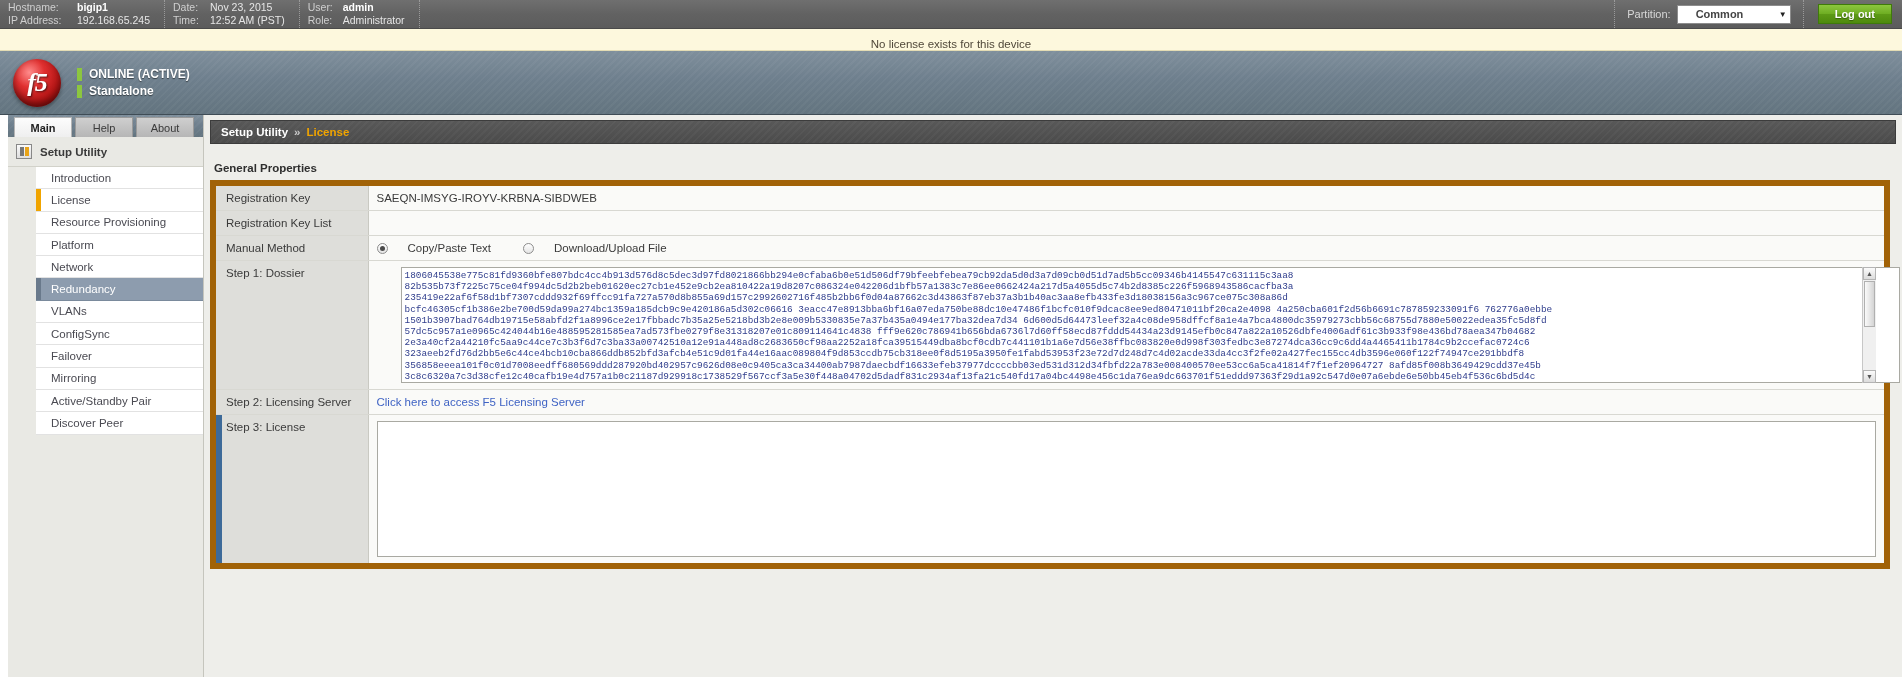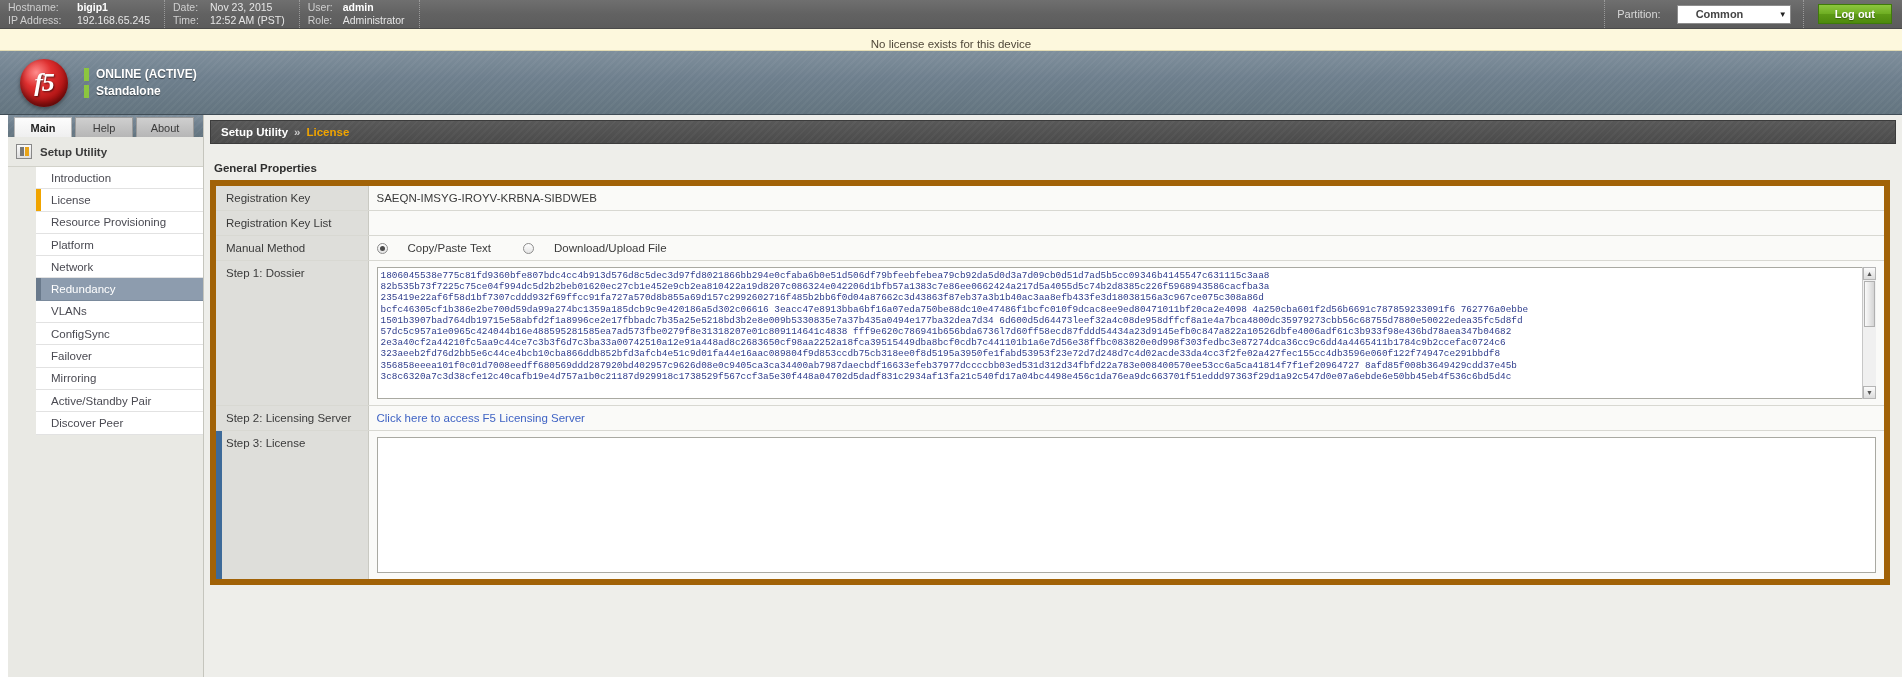--- a/index.html
+++ b/index.html
@@ -38,21 +38,21 @@
   .infoval { color: #ffffff; font-weight: bold; margin-left: 5px; }
   .infoval.plain { font-weight: normal; color: #e6e6e6; }
   .ib-host .infolabel { min-width: 64px; }
   .ib-date .infolabel { min-width: 32px; }
   .ib-user .infolabel { min-width: 30px; }
   #topbar-spacer { flex: 1; border-right: 1px dotted #9a9a9a; }
   #partition-area {
     display: flex; align-items: center;
     padding: 0 12px;
     border-right: 1px dotted #9a9a9a;
-    gap: 16px;
+    gap: 6px;
     justify-content: space-between;
   }
   #partition-label { color: #d8d8d8; font-size: 11px; }
   #partition-select {
     width: 114px; height: 19px;
     background: #fff;
     border: 1px solid #8d8d8d;
     font-size: 11px;
     color: #444;
     font-family: "Liberation Sans", sans-serif;
@@ -90,21 +90,21 @@
   }
 
   
   #brandbar {
     height: 64px;
     background:
       repeating-linear-gradient(135deg, rgba(255,255,255,.035) 0 2px, rgba(0,0,0,0) 2px 5px),
       linear-gradient(to bottom, #7f8f9c 0%, #6e7f8d 45%, #63747f 100%);
     display: flex;
     align-items: center;
-    padding-left: 20px;
+    padding-left: 13px;
     border-bottom: 1px solid #3f4c55;
     position: relative;
   }
   #f5-logo {
     width: 48px; height: 48px;
     border-radius: 50%;
     background: radial-gradient(circle at 34% 28%, #ff8c8c 0%, #e03030 32%, #b31414 66%, #7d0808 100%);
     box-shadow: inset 0 -4px 7px rgba(0,0,0,.45), 0 2px 4px rgba(0,0,0,.4);
     display: flex; align-items: center; justify-content: center;
     color: #fff;
@@ -278,21 +278,21 @@
     font-family: "Liberation Mono", monospace;
     font-size: 9.4px;
     line-height: 11.2px;
     color: #2f3d8c;
     padding: 2px 3px;
     overflow: hidden;
     white-space: pre;
     position: relative;
     resize: none;
   }
-  #dossier-ta { height: 132px; }
+  #dossier-ta { height: 116px; margin-left: 24px; }
   #license-ta { height: 136px; color: #222; }
   .scrollbar {
     position: absolute; right: 0; top: 0; bottom: 0; width: 14px;
     background: #f0f0f0; border-left: 1px solid #c7c7c7;
     display: flex; flex-direction: column; justify-content: space-between;
   }
   .sb-btn {
     height: 13px; background: linear-gradient(to bottom,#fbfbfb,#dcdcdc);
     border: 1px solid #b4b4b4; display: flex; align-items: center; justify-content: center;
     font-size: 7px; color: #555;

